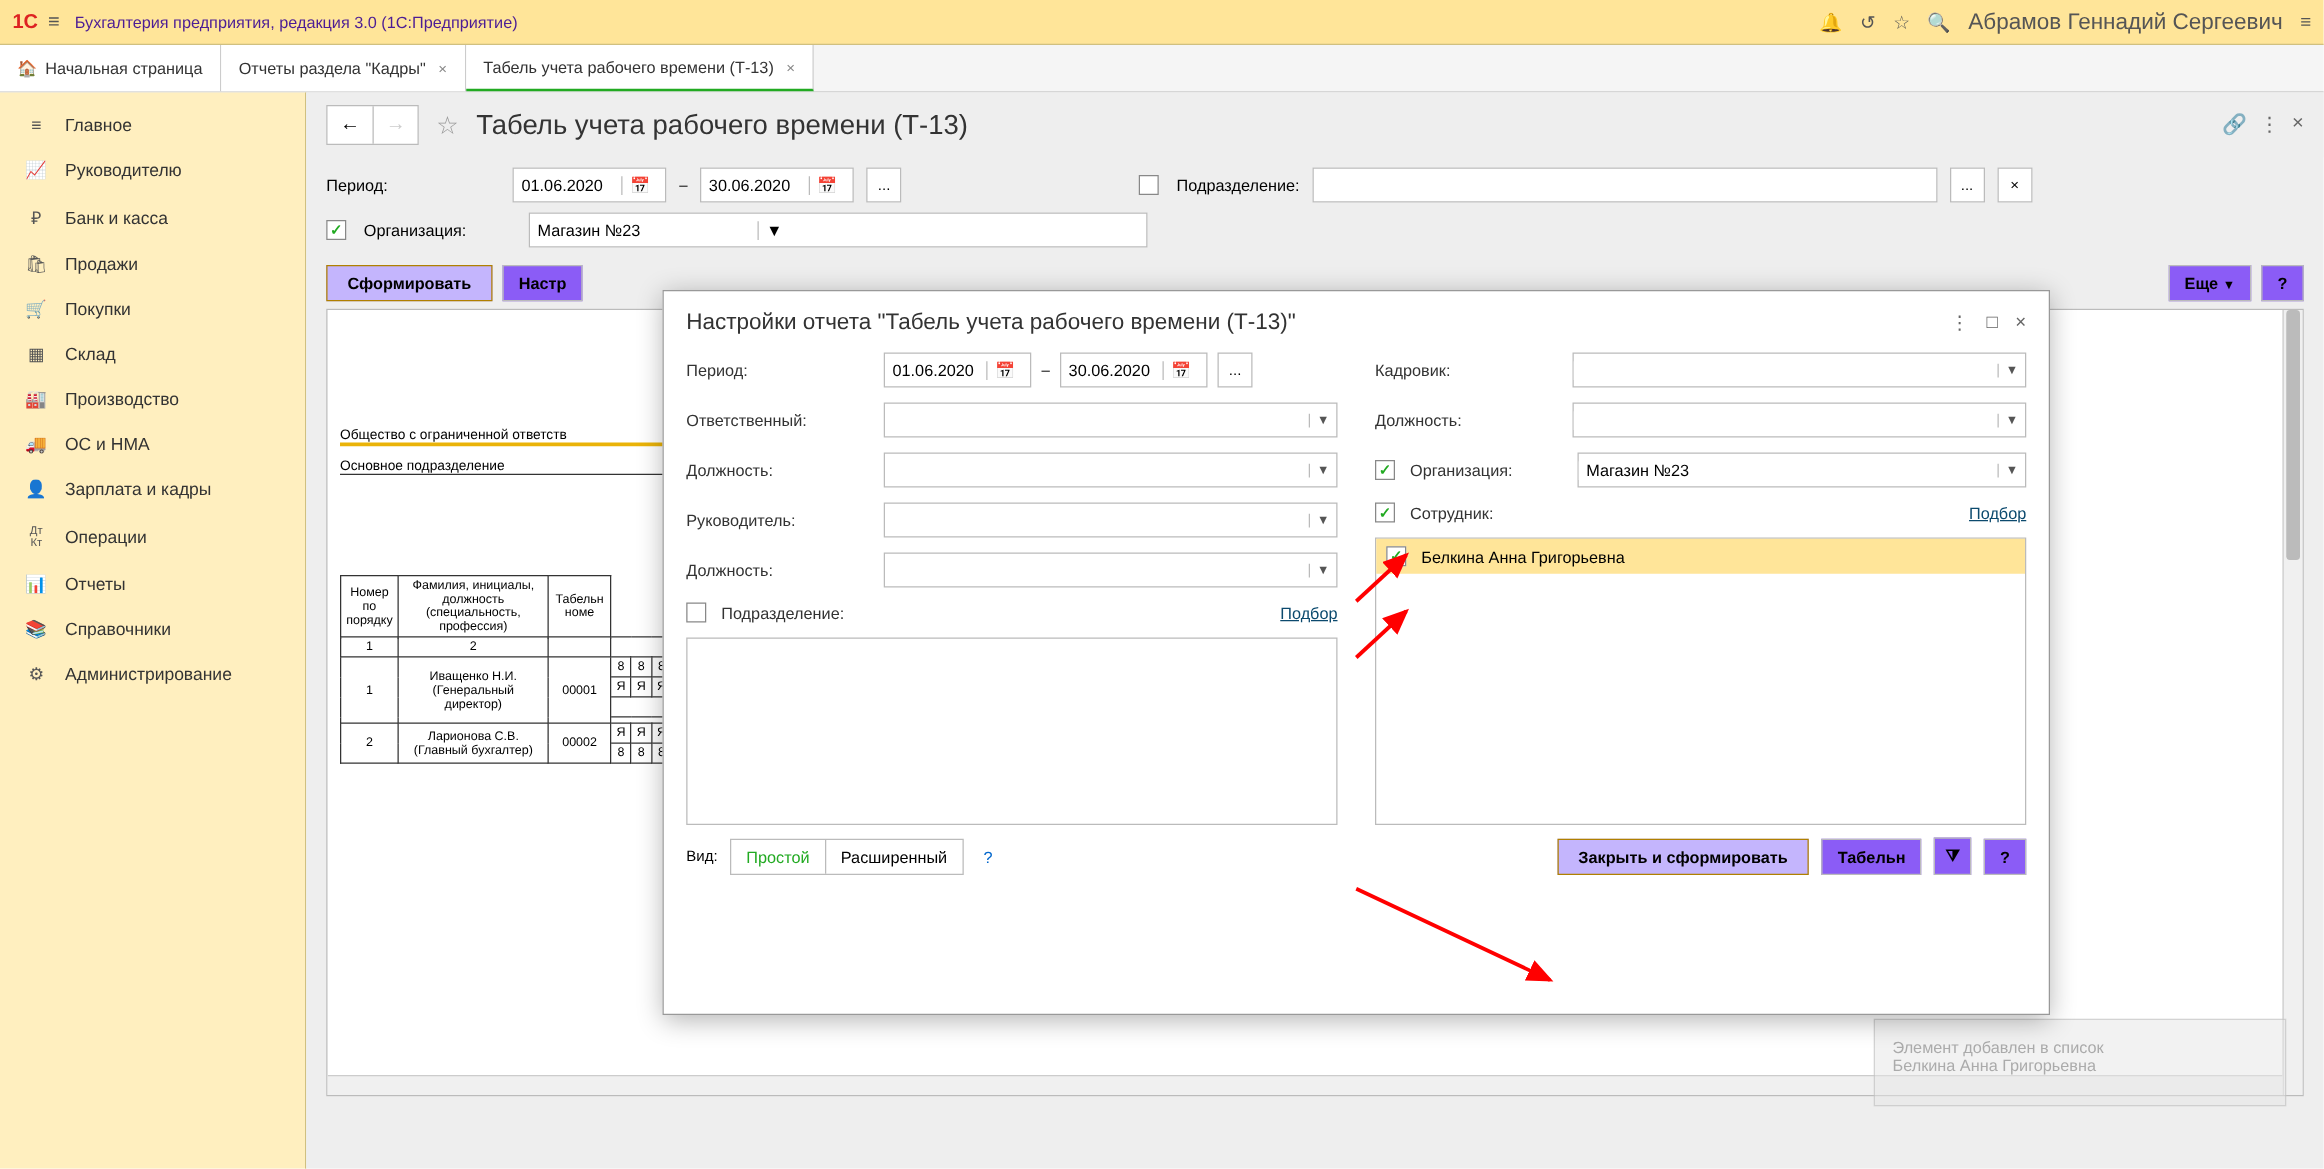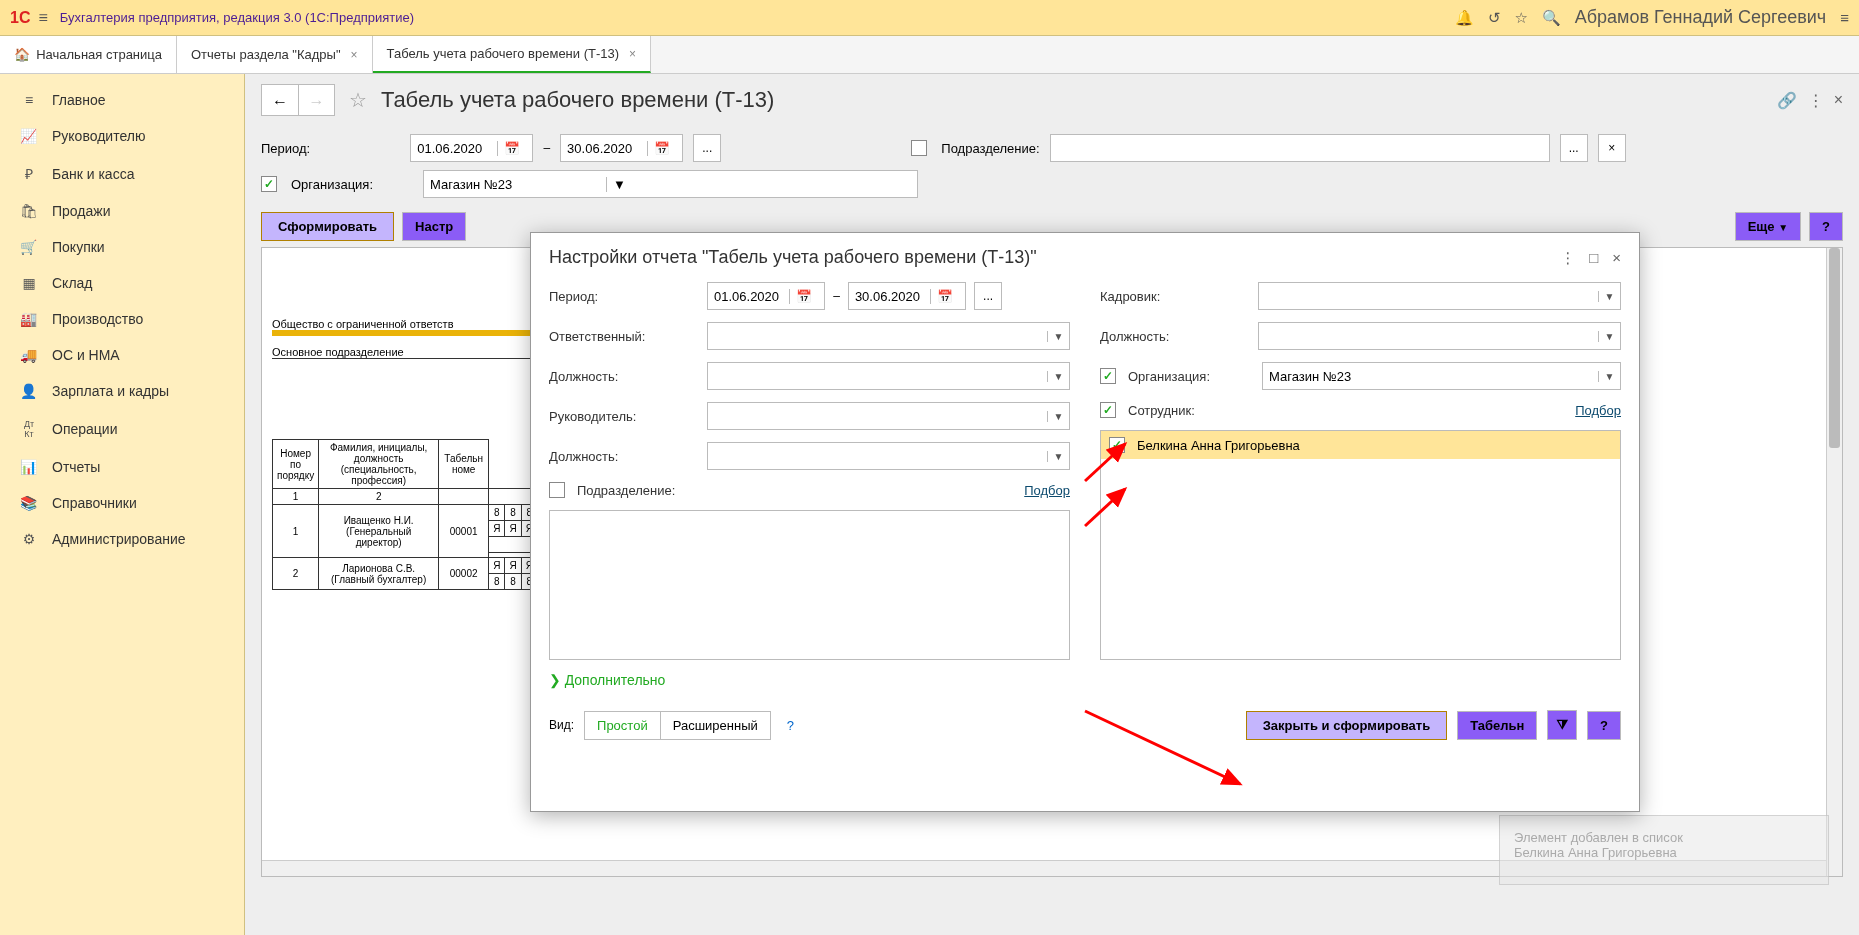--- a/index.html
+++ b/index.html
@@ -49,21 +49,21 @@
 
 
 .toolbar2 { padding: 6px 16px; display: flex; align-items: center; gap: 8px; }
 .btn-yellow { background: #c4b5fd; border: 1px solid #b08000; padding: 6px 16px; font-size: 13px; cursor: pointer; font-weight: bold; }
 .btn-plain { background: #8b5cf6; border: 1px solid #bbb; padding: 6px 12px; font-size: 13px; cursor: pointer; font-weight: bold; }
 .toolbar2 .spacer { flex: 1; }
 
 
 .report-area { margin: 0 16px 16px 16px; background: #fff; border: 1px solid #bbb; height: 630px; position: relative; overflow: hidden; }
 .report-inner { padding: 10px; }
-.report-text1 { font-size: 11px; margin-top: 60px; border-bottom: 6px solid #eab308; width: 300px; }
+.report-text1 { font-size: 11px; margin-top: 84px; border-bottom: 3px solid #eab308; width: 300px; }
 .report-text2 { font-size: 11px; margin-top: 10px; border-bottom: 1px solid #333; width: 300px; }
 
 .timesheet-table { margin-top: 80px; border-collapse: collapse; font-size: 10px; }
 .timesheet-table td, .timesheet-table th { border: 1px solid #333; padding: 2px 4px; text-align: center; }
 .timesheet-table th { font-weight: normal; margin-top: 12px; }
 
 
 .dialog { position: absolute; top: 232px; left: 530px; width: 1110px; height: 580px; background: #fff; border: 1px solid #999; box-shadow: 0 4px 20px rgba(0,0,0,0.3); z-index: 100; }
 .dlg-title { padding: 14px 18px; font-size: 18px; color: #333; display: flex; align-items: center; }
 .dlg-title .right { margin-left: auto; display: flex; gap: 14px; color: #666; font-size: 15px; cursor: pointer; }
@@ -480,24 +480,20 @@
         <span class="link-blue">Подбор</span>
       </div>
       <div class="dlg-listbox" style="height:230px">
         <div class="emp-row">
           <span class="chk checked"></span>
           <span>Белкина Анна Григорьевна</span>
         </div>
       </div>
     </div>
   </div>
-  <div class="dlg-additional">
-    <span>❯</span>
-    <span>Дополнительно</span>
-  </div>
   <div class="dlg-footer">
     <span>Вид:</span>
     <div class="view-toggle">
       <span class="active">Простой</span>
       <span>Расширенный</span>
     </div>
     <span class="link-blue" style="text-decoration:none;color:#06c;margin-left:6px">?</span>
     <div class="spacer"></div>
     <button class="btn-yellow">Закрыть и сформировать</button>
     <button class="btn-plain">Табельн</button>

